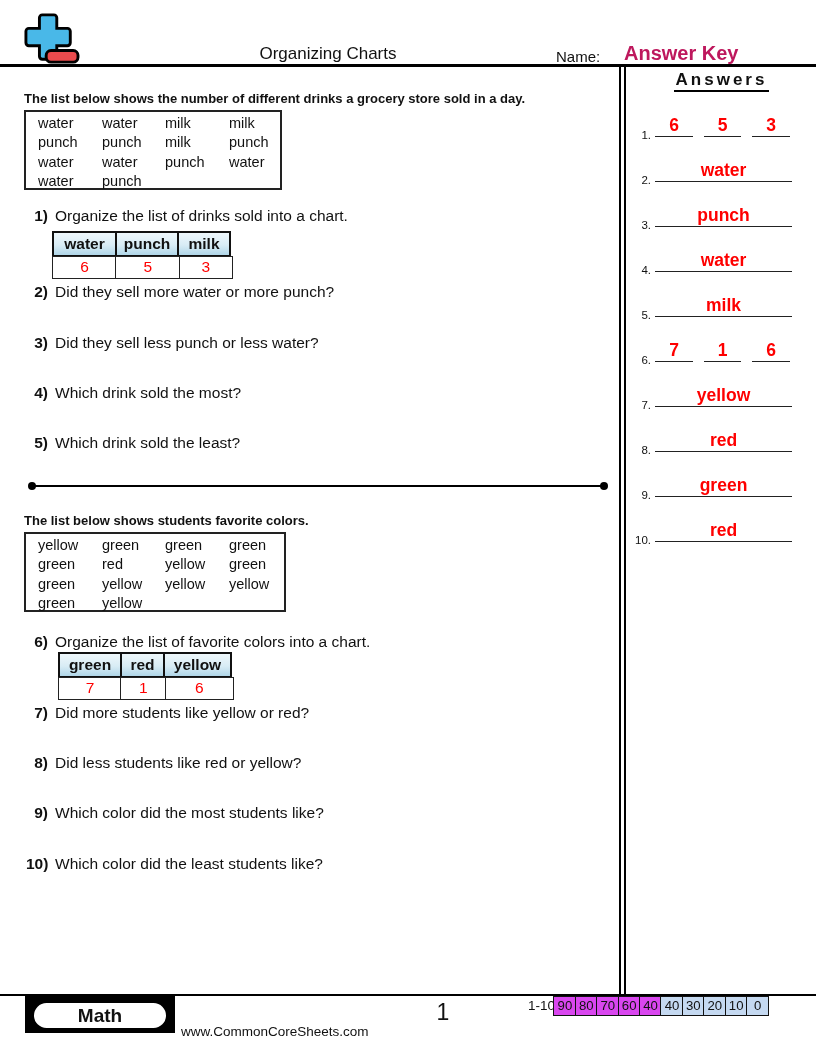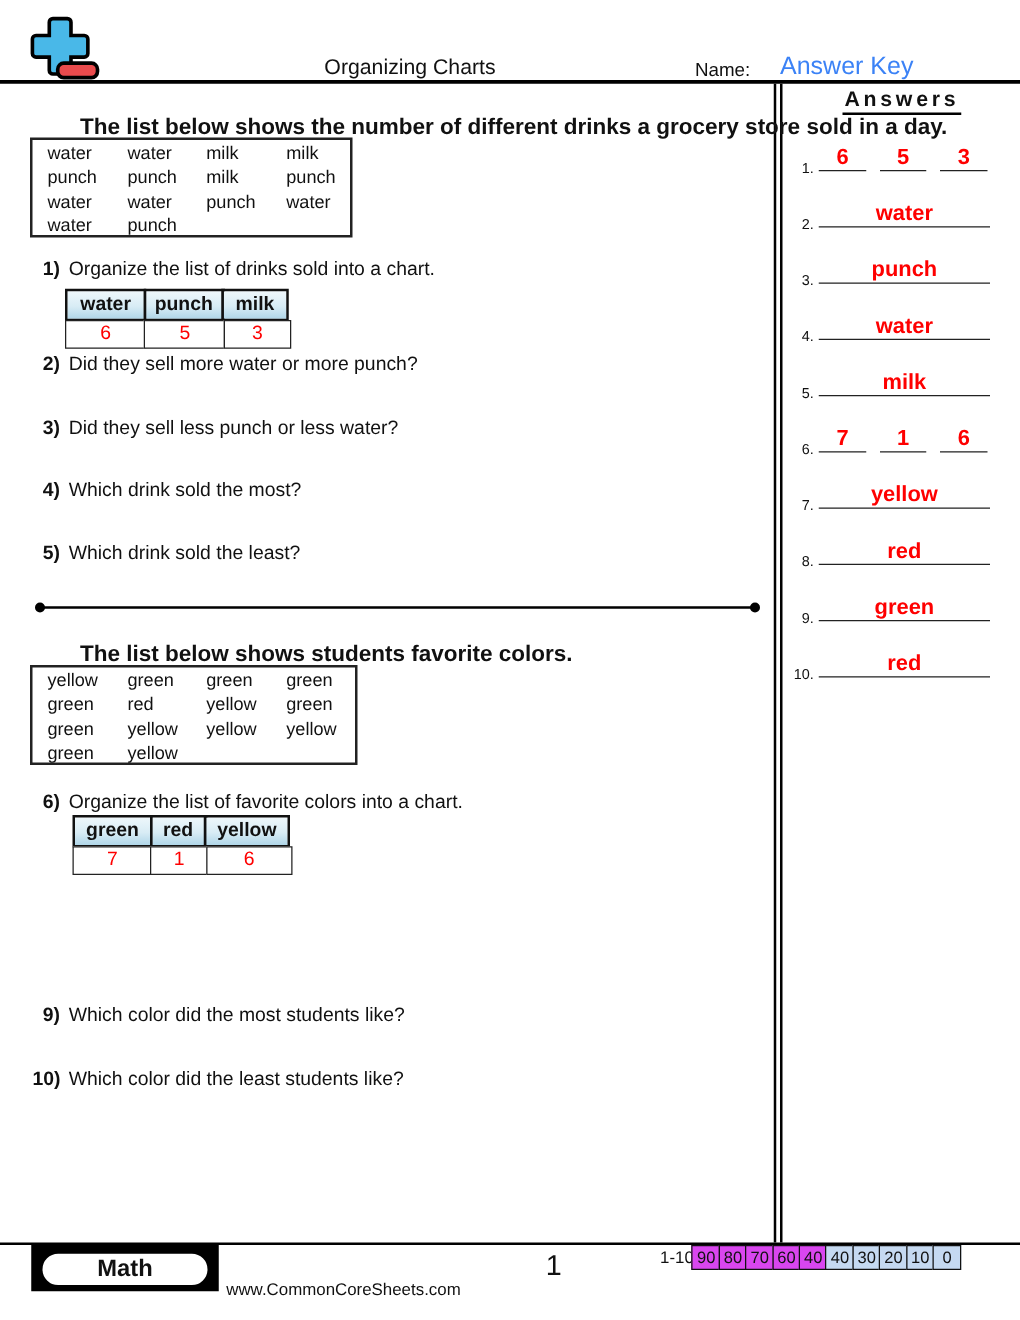--- a/index.html
+++ b/index.html
@@ -6,41 +6,41 @@
   .page {
     position:relative; width:816px; height:1056px; background:#fff;
     font-family:"Liberation Sans", sans-serif; color:#111; overflow:hidden;
   }
 
   
   .hdr-line { position:absolute; left:0; top:64px; width:816px; height:3px; background:#000; }
   .logo { position:absolute; left:20px; top:11px; width:62px; height:54px; }
   .title { position:absolute; left:208px; top:44px; width:240px; text-align:center; font-size:17px; }
   .name-label { position:absolute; left:556px; top:48px; font-size:15px; }
-  .answer-key { position:absolute; left:624px; top:42px; font-size:20px; font-weight:normal; color:#3b82f6; }
+  .answer-key { position:absolute; left:624px; top:42px; font-size:20px; font-weight:bold; color:#be185d; }
 
   
   .vsep { position:absolute; left:619px; top:67px; height:927px; width:3px;
           border-left:2px solid #000; border-right:2px solid #000; }
 
   
   .ans-title { position:absolute; left:627px; top:70px; width:189px; text-align:center; }
   .ans-title span { font-weight:bold; font-size:17px; letter-spacing:3px;
                     border-bottom:2px solid #000; padding:0 2px 1px; }
   .ans-row { position:absolute; left:627px; width:189px; height:30px; }
   .ans-num { position:absolute; left:2px; bottom:-4px; width:22px; text-align:right; font-size:11.5px; }
   .ans-blank { position:absolute; bottom:0; border-bottom:1.7px solid #222; text-align:center; }
   .ans-blank.single { left:28px; right:24px; }
   .ans-blank.b3a { left:28px;  width:38px; }
   .ans-blank.b3b { left:77px;  width:37px; }
   .ans-blank.b3c { left:125px; width:38px; }
   .ans-val { display:block; font-weight:bold; color:#fe0000; font-size:17.5px; line-height:20px; margin-bottom:1px; }
 
   
-  .intro { position:absolute; left:24px; font-weight:bold; font-size:18px;margin-left:40px; }
+  .intro { position:absolute; left:24px; font-weight:bold; font-size:13px; }
   .list-box { position:absolute; left:24px; border:2px solid #222; box-sizing:border-box; background:#fff; }
   .list-grid { position:absolute; left:12px; top:2px; display:grid;
                grid-template-columns:64px 63px 64px 58px; line-height:19.3px; font-size:14.5px; }
 
   .q { position:absolute; left:26px; width:560px; font-size:15.5px; }
   .q-num { display:inline-block; width:22px; text-align:right; font-weight:bold; padding-right:7px; }
 
   .chart { position:absolute; }
   .ch-head { display:flex; }
   .hc { box-sizing:border-box; border:2.5px solid #111; margin-left:-2.5px; height:26px;
@@ -257,20 +257,26 @@
       <div class="hc" style="width:46px">red</div>
       <div class="hc" style="width:69px">yellow</div>
     </div>
     <div class="ch-vals">
       <div class="vc" style="width:64px">7</div>
       <div class="vc" style="width:46px">1</div>
       <div class="vc" style="width:69px">6</div>
     </div>
   </div>
 
+  <div class="q" style="top:704px">
+    <span class="q-num">7)</span><span class="q-text">Did more students like yellow or red?</span>
+  </div>
+  <div class="q" style="top:754px">
+    <span class="q-num">8)</span><span class="q-text">Did less students like red or yellow?</span>
+  </div>
   <div class="q" style="top:804px">
     <span class="q-num">9)</span><span class="q-text">Which color did the most students like?</span>
   </div>
   <div class="q" style="top:855px">
     <span class="q-num">10)</span><span class="q-text">Which color did the least students like?</span>
   </div>
 
   <div class="ftr-line"></div>
   <div class="ftr-black">
     <div class="ftr-pill">Math</div>

